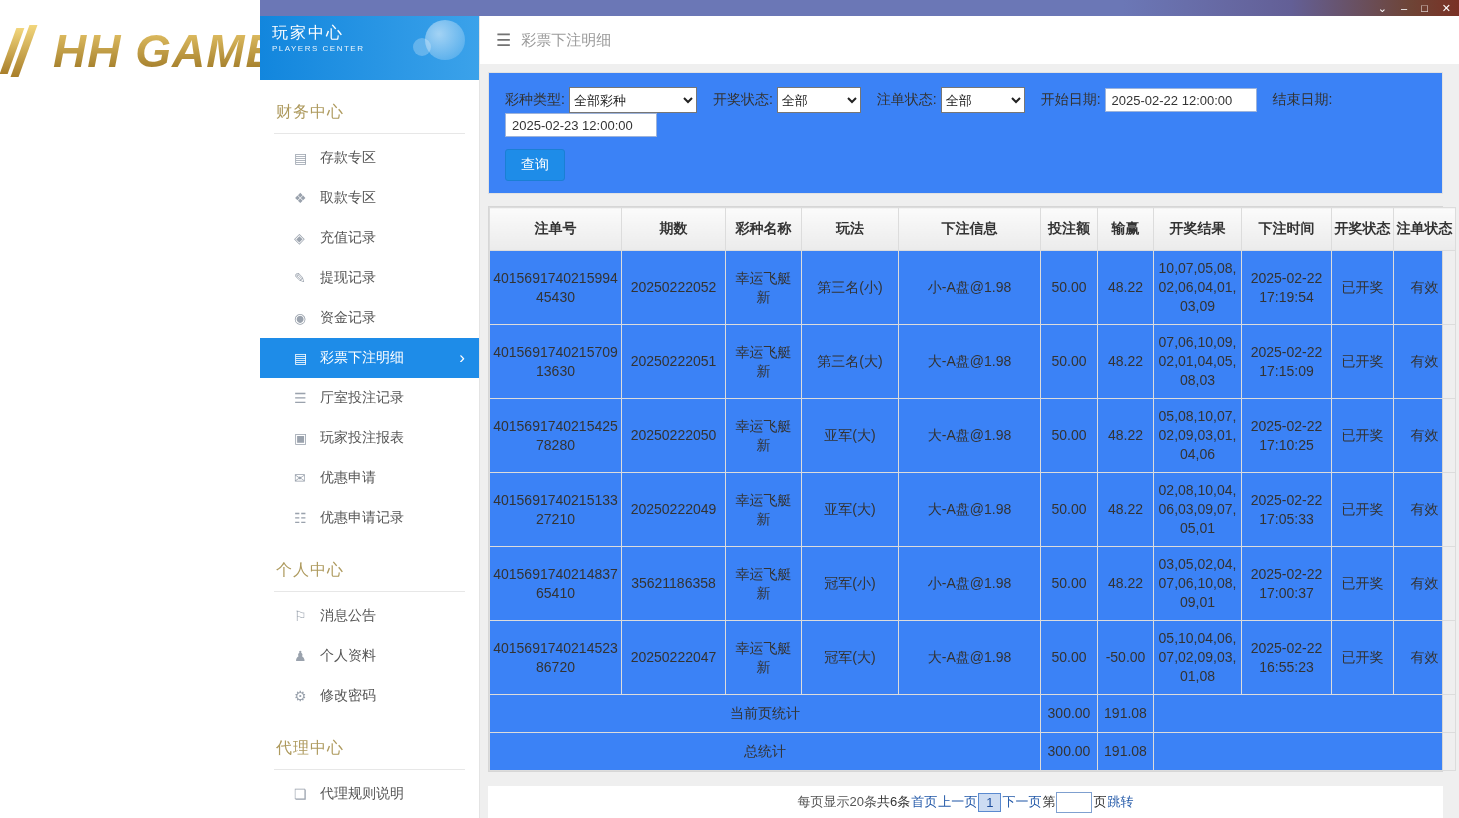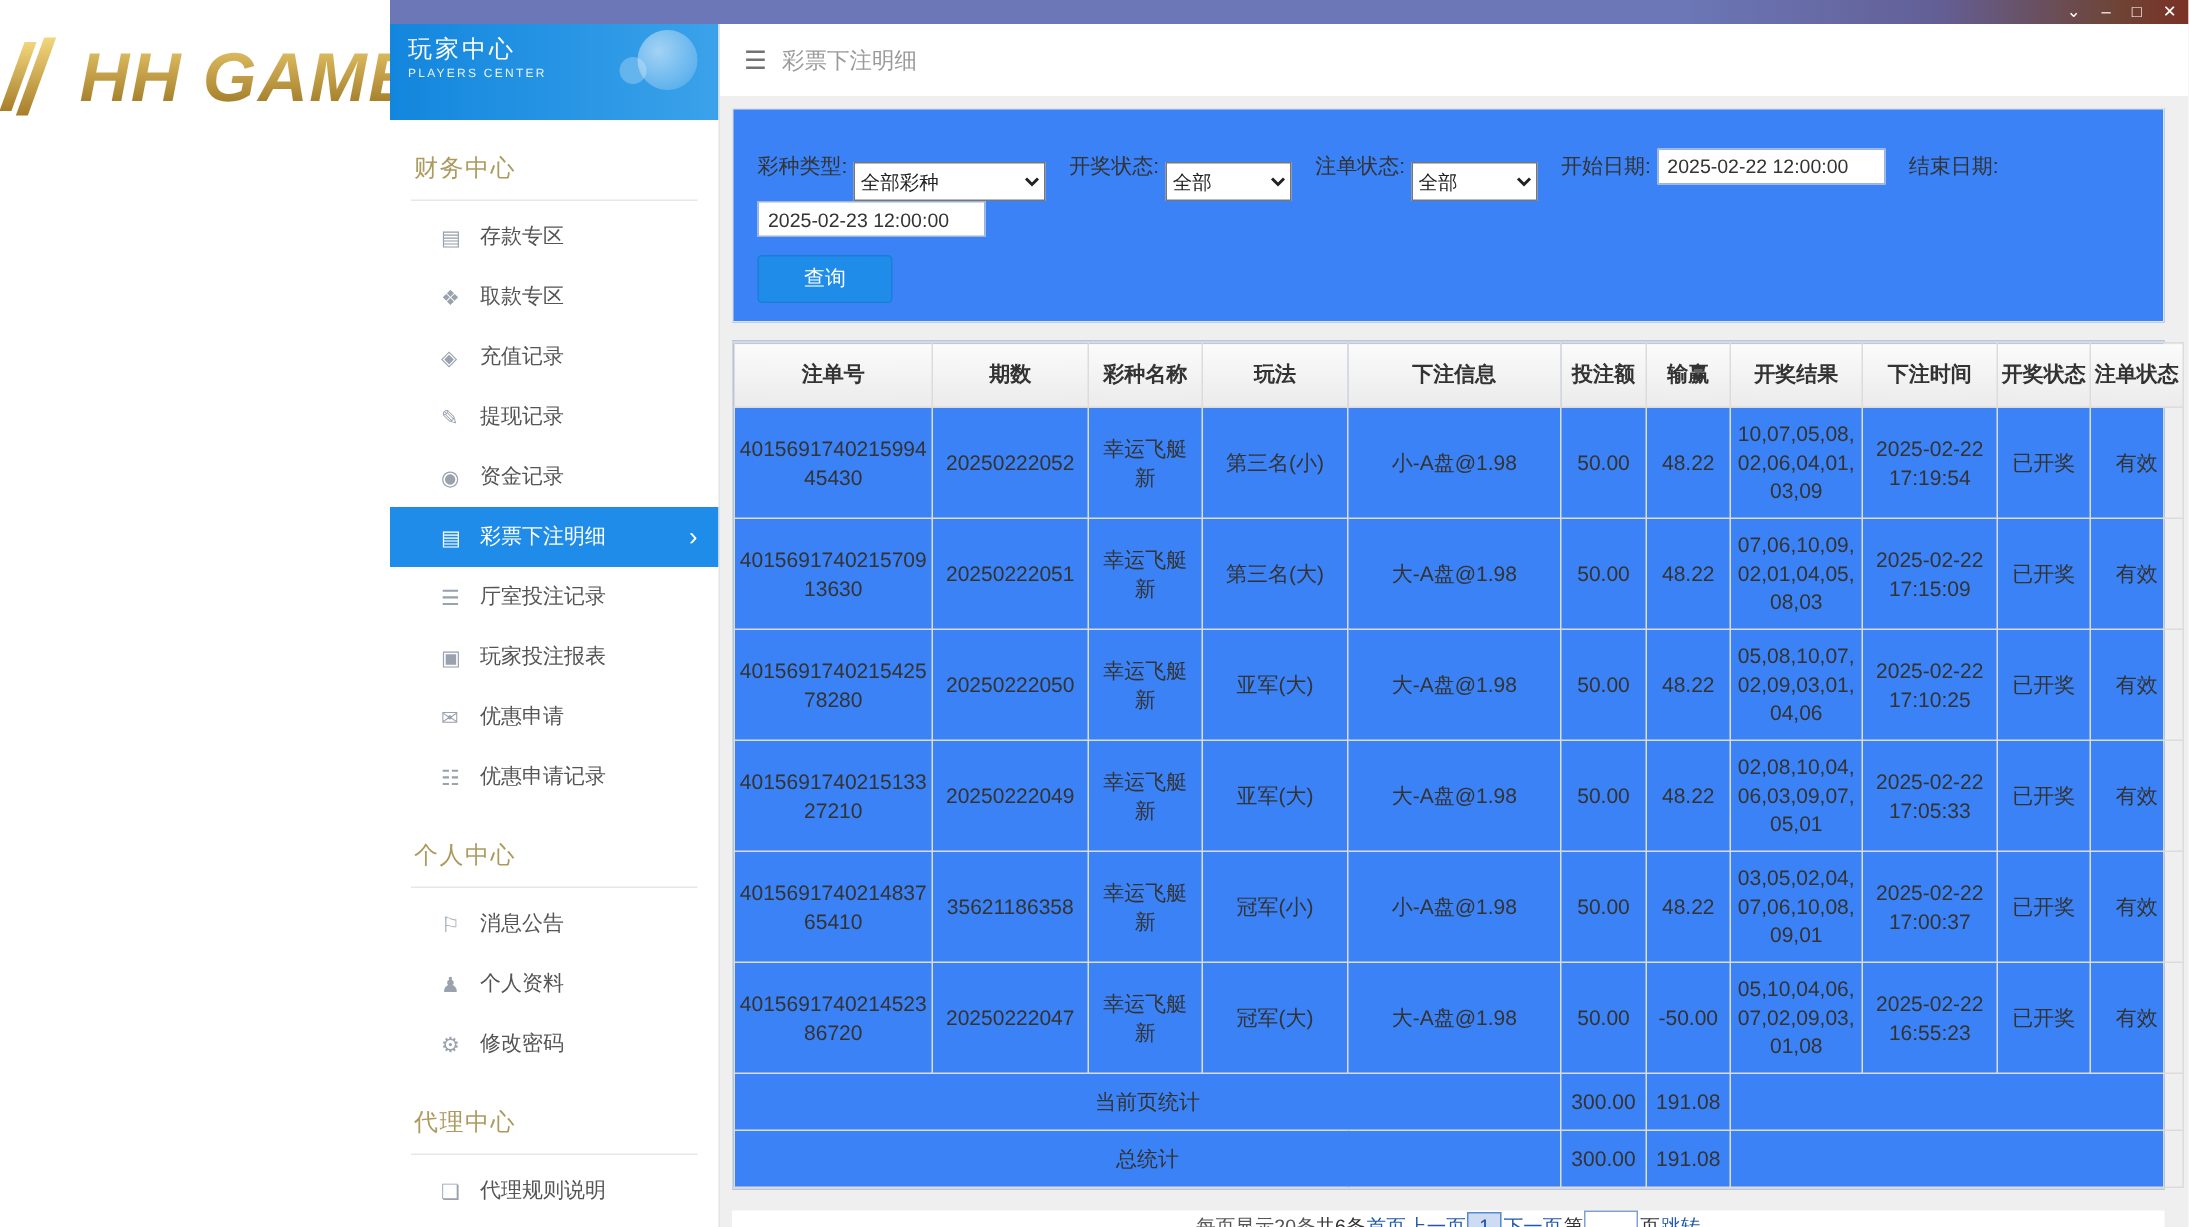--- a/index.html
+++ b/index.html
@@ -47,27 +47,27 @@
   .content { flex:1; background:#efefef; overflow:hidden; display:flex; flex-direction:column; }
   .topbar { height:48px; flex:0 0 48px; background:#fff; display:flex; align-items:center; padding:0 16px; }
   .hamburger { font-size:17px; color:#737373; margin-right:10px; cursor:pointer; }
   .page-title { font-size:15px; color:#9a9a9a; }
 
   .card { background:#3b82f6; border:1px solid #e2e2e2; margin:8px 16px 0 8px; }
   .filter-card { padding:14px 16px 12px 16px; }
   .filter-row { display:flex; align-items:center; flex-wrap:wrap; font-size:14px; color:#333; }
   .f-label { margin-right:4px; }
   .f-gap { margin-left:16px; }
-  select { height:26px; font-size:13px; color:#222; border:1px solid #767676; background:#fff;margin-top:21px; }
+  select { height:26px; font-size:13px; color:#222; border:1px solid #767676; background:#fff; }
   .sel-wide { width:128px; }
   .sel-small { width:84px; }
   .date-input { height:24px; width:152px; border:1px solid #9db3da; padding:2px 6px;
     font-size:13px; color:#333; }
   .btn-query { margin-top:12px; background:#1e8ce8; color:#fff; border:1px solid #1a7fd4;
-    border-radius:3px; padding:6px 30px; font-size:14px; cursor:pointer; }
+    border-radius:3px; padding:6px 15px; font-size:14px; cursor:pointer; }
 
   .table-card { margin-top:12px; padding:0; border:1px solid #d6d6d6; }
   table { width:100%; border-collapse:collapse; table-layout:fixed; }
   th, td { border:1px solid #dcdcdc; text-align:center; font-size:14px; color:#333;
     word-break:break-all; padding:6px 3px; vertical-align:middle; }
   thead th { background:linear-gradient(#fbfbfb,#ebebeb); font-weight:bold; height:38px; padding:12px 1px; }
   tbody td { height:74px; line-height:19px; }
   tr.summary td { height:38px; font-size:14px; }
 
   

